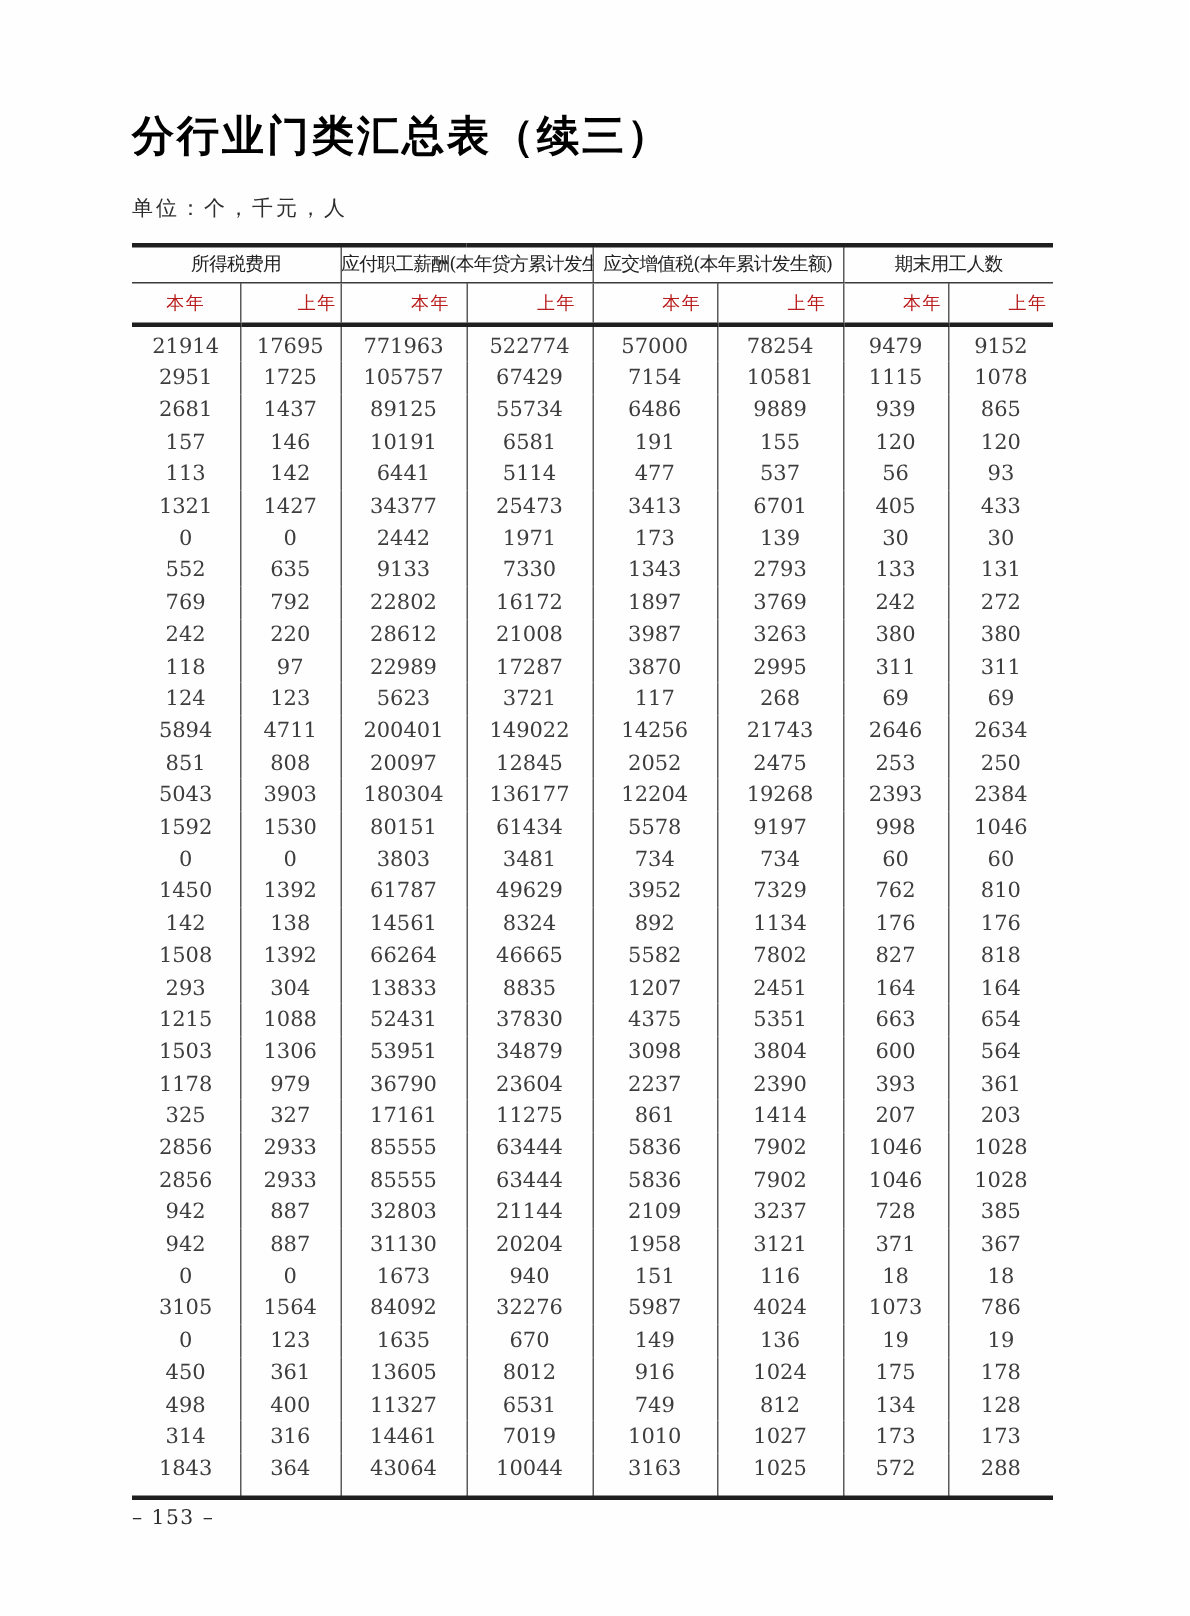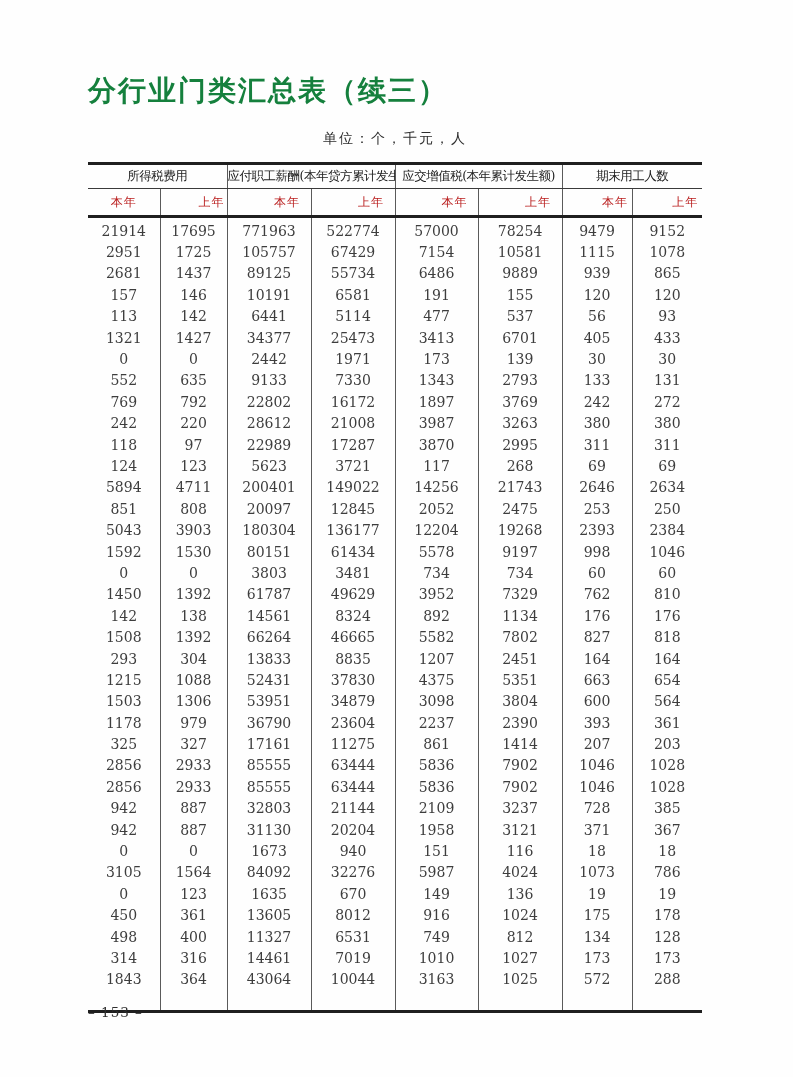--- a/index.html
+++ b/index.html
@@ -17,29 +17,29 @@
     overflow: hidden;
   }
   .doc-title {
     position: absolute;
     left: 88px;
     top: 72px;
     margin: 0;
     font-size: 28px;
     font-weight: bold;
     letter-spacing: 2px;
-    color: #15803d;
+    color: #000000;
     white-space: nowrap;
   }
   .unit-note {
     position: absolute;
     left: 88px;
     top: 130px;
     width: 614px;
-    text-align: center;
+    text-align: left;
     font-size: 14px;
     letter-spacing: 2px;
     color: #2e2e2e;
   }
   table.data-table {
     position: absolute;
     left: 88px;
     top: 162px;
     width: 614px;
     border-collapse: collapse;
@@ -78,21 +78,21 @@
   }
   tbody td {
     height: 21.4px;
     font-size: 14px;
     color: #3d3d3d;
   }
   tbody td + td {
     border-left: 1px solid #5a5a5a;
   }
   tbody tr:first-child td { padding-top: 2px; }
-  tbody tr:last-child td { padding-bottom: 20px; }
+  tbody tr:last-child td { padding-bottom: 7px; }
   .page-number {
     position: absolute;
     left: 88px;
     top: 1004px;
     width: 610px;
     text-align: left;
     font-size: 13.5px;
     letter-spacing: 1px;
     color: #2e2e2e;
   }

